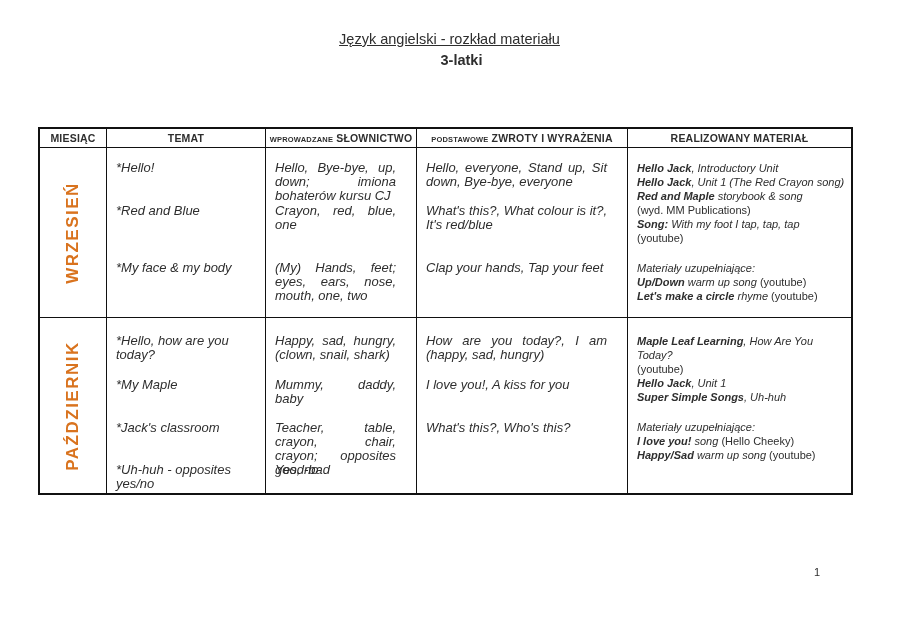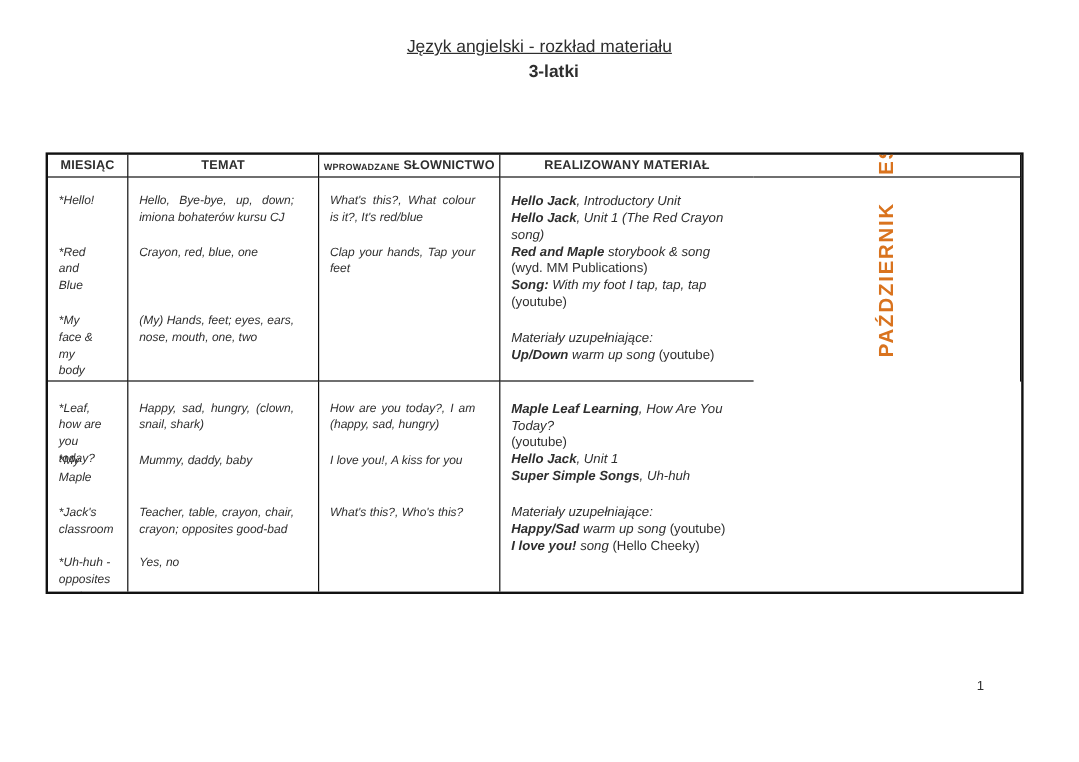--- a/index.html
+++ b/index.html
@@ -32,21 +32,21 @@
   .hdr-small { font-size:7.5px; letter-spacing:0.2px; margin-right:3px; position:relative; top:1px; }
 
   
   .month-cell { display:flex; align-items:center; justify-content:center; }
   .month-label {
     transform:rotate(-90deg); white-space:nowrap;
     color:var(--accent); font-weight:bold; font-size:17px; letter-spacing:1.5px;
   }
 
   
-  .groups { display:grid; padding:13px 20px 0 9px; font-size:10px; line-height:14px; }
+  .groups { display:grid; padding:13px 20px 0 9px; font-size:13px; line-height:14px; }
   .r1 { grid-template-rows:43px 57px auto; }
   .r2 { grid-template-rows:44px 43px 42px auto; padding-top:16px; }
   .grp { font-style:italic; align-self:start; }
   .just { text-align:justify; }
 
   
   .materials { padding:13px 6px 0 9px; font-size:11px; line-height:14px; }
   .materials.oct { padding-top:16px; }
   .mline { min-height:14px; }
   .mline.blank { height:16px; }
@@ -69,58 +69,64 @@
   <div class="cell hcell">
     <span class="hdr-main">MIESIĄC</span>
   </div>
   <div class="cell hcell">
     <span class="hdr-main">TEMAT</span>
   </div>
   <div class="cell hcell">
     <span class="hdr-small">WPROWADZANE</span>
     <span class="hdr-main">SŁOWNICTWO</span>
   </div>
+  <div class="cell hcell">
+    <span class="hdr-small">PODSTAWOWE</span>
+    <span class="hdr-main">ZWROTY I WYRAŻENIA</span>
+  </div>
   <div class="cell hcell last-col">
     <span class="hdr-main">REALIZOWANY MATERIAŁ</span>
   </div>
 
   <div class="cell month-cell">
     <span class="month-label">WRZESIEŃ</span>
   </div>
   <div class="cell groups r1">
     <div class="grp">*Hello!</div>
     <div class="grp">*Red and Blue</div>
     <div class="grp">*My face &amp; my body</div>
   </div>
   <div class="cell groups r1">
     <div class="grp just">Hello, Bye-bye, up, down; imiona bohaterów kursu CJ</div>
     <div class="grp just">Crayon, red, blue, one</div>
     <div class="grp just">(My) Hands, feet; eyes, ears, nose, mouth, one, two</div>
   </div>
   <div class="cell groups r1">
+    <div class="grp just">Hello, everyone, Stand up, Sit down, Bye-bye, everyone</div>
     <div class="grp just">What's this?, What colour is it?, It's red/blue</div>
     <div class="grp just">Clap your hands, Tap your feet</div>
   </div>
   <div class="cell last-col materials">
       <div class="mline"><span class="seg-bi">Hello Jack</span><span class="seg-i">, Introductory Unit</span></div>
       <div class="mline"><span class="seg-bi">Hello Jack</span><span class="seg-i">, Unit 1 (The Red Crayon song)</span></div>
       <div class="mline"><span class="seg-bi">Red and Maple</span><span class="seg-i"> storybook &amp; song</span></div>
       <div class="mline"><span class="seg-r">(wyd. MM Publications)</span></div>
       <div class="mline"><span class="seg-bi">Song:</span><span class="seg-i"> With my foot I tap, tap, tap</span></div>
       <div class="mline"><span class="seg-r">(youtube)</span></div>
       <div class="mline blank"></div>
       <div class="mline"><span class="seg-i">Materiały uzupełniające:</span></div>
       <div class="mline"><span class="seg-bi">Up/Down</span><span class="seg-i"> warm up song </span><span class="seg-r">(youtube)</span></div>
+      <div class="mline"><span class="seg-bi">Let's make a circle</span><span class="seg-i"> rhyme </span><span class="seg-r">(youtube)</span></div>
     </div>
 
   <div class="cell last-row month-cell">
     <span class="month-label">PAŹDZIERNIK</span>
   </div>
   <div class="cell last-row groups r2">
-    <div class="grp">*Leaf, how are you today?</div>
+    <div class="grp">*Hello, how are you today?</div>
     <div class="grp">*My Maple</div>
     <div class="grp">*Jack's classroom</div>
     <div class="grp">*Uh-huh - opposites yes/no</div>
   </div>
   <div class="cell last-row groups r2">
     <div class="grp just">Happy, sad, hungry, (clown, snail, shark)</div>
     <div class="grp just">Mummy, daddy, baby</div>
     <div class="grp just">Teacher, table, crayon, chair, crayon; opposites good-bad</div>
     <div class="grp just">Yes, no</div>
   </div>
@@ -129,19 +135,19 @@
     <div class="grp just">I love you!, A kiss for you</div>
     <div class="grp just">What's this?, Who's this?</div>
   </div>
   <div class="cell last-row last-col materials oct">
       <div class="mline"><span class="seg-bi">Maple Leaf Learning</span><span class="seg-i">, How Are You Today?</span></div>
       <div class="mline"><span class="seg-r">(youtube)</span></div>
       <div class="mline"><span class="seg-bi">Hello Jack</span><span class="seg-i">, Unit 1</span></div>
       <div class="mline"><span class="seg-bi">Super Simple Songs</span><span class="seg-i">, Uh-huh</span></div>
       <div class="mline blank"></div>
       <div class="mline"><span class="seg-i">Materiały uzupełniające:</span></div>
+      <div class="mline"><span class="seg-bi">I love you!</span><span class="seg-i"> song </span><span class="seg-r">(Hello Cheeky)</span></div>
       <div class="mline"><span class="seg-bi">Happy/Sad</span><span class="seg-i"> warm up song </span><span class="seg-r">(youtube)</span></div>
-      <div class="mline"><span class="seg-bi">I love you!</span><span class="seg-i"> song </span><span class="seg-r">(Hello Cheeky)</span></div>
     </div>
 
 </div>
 
 <div class="page-number">1</div>
 
 </body></html>

